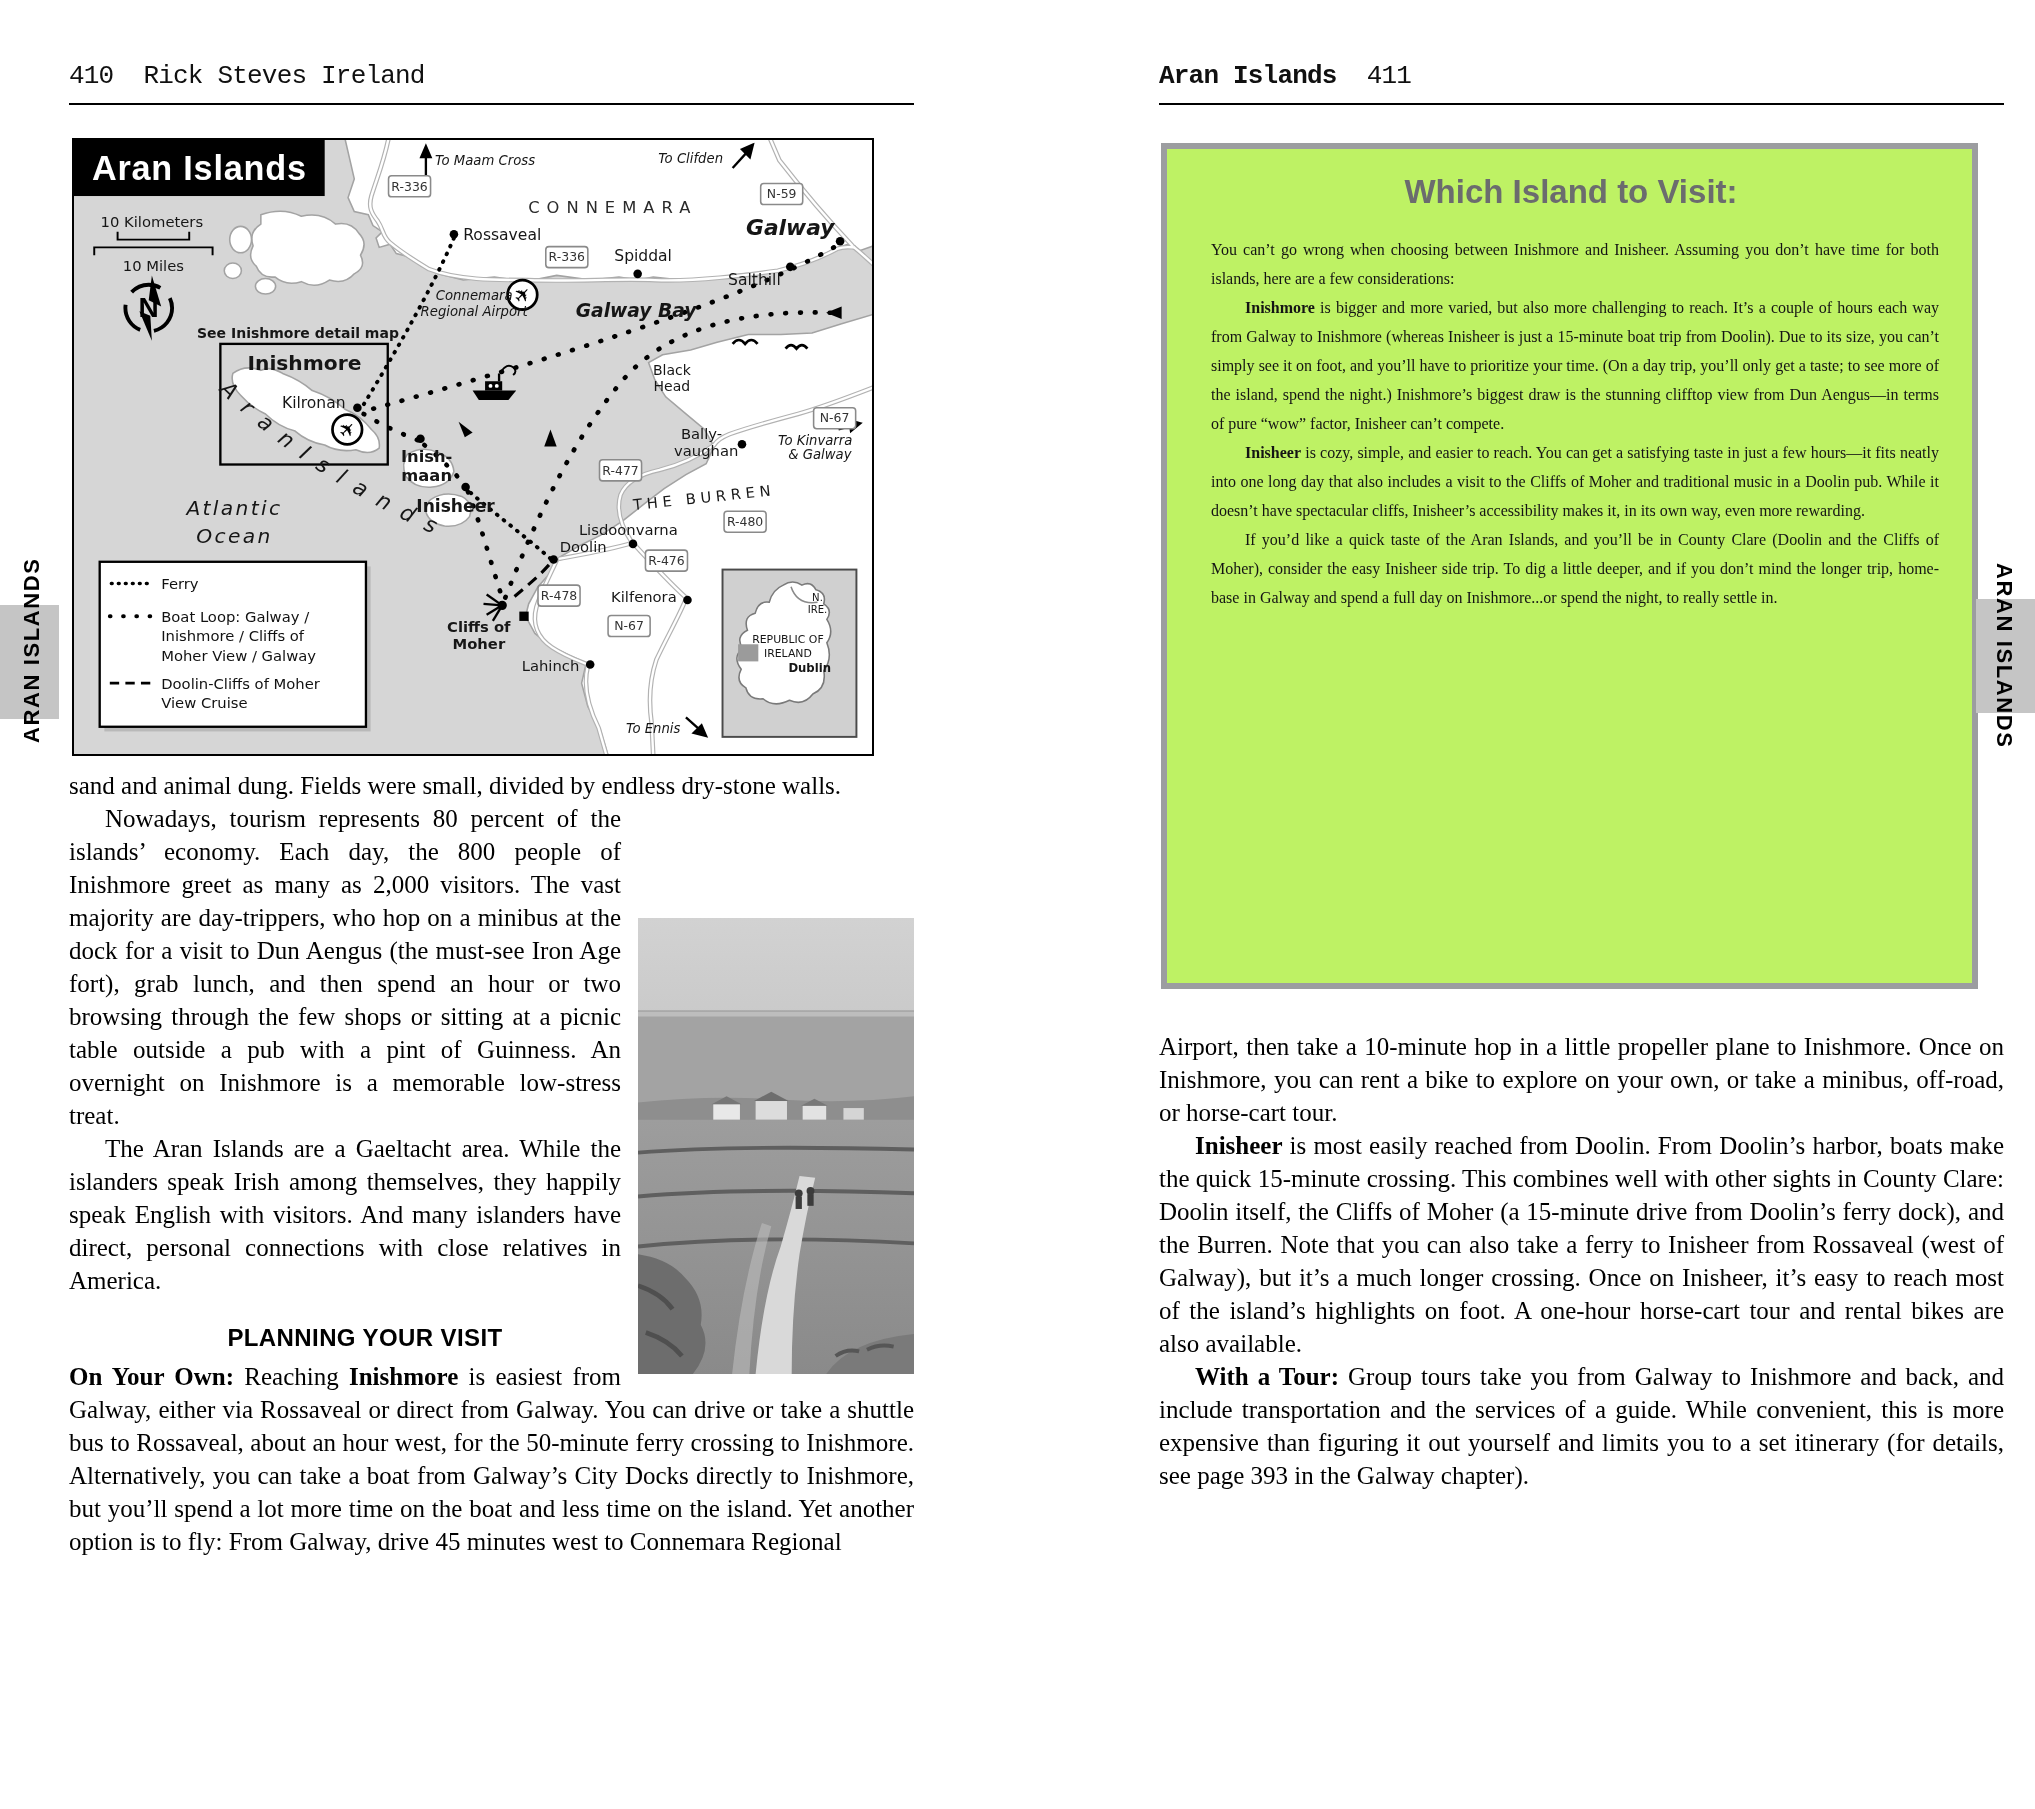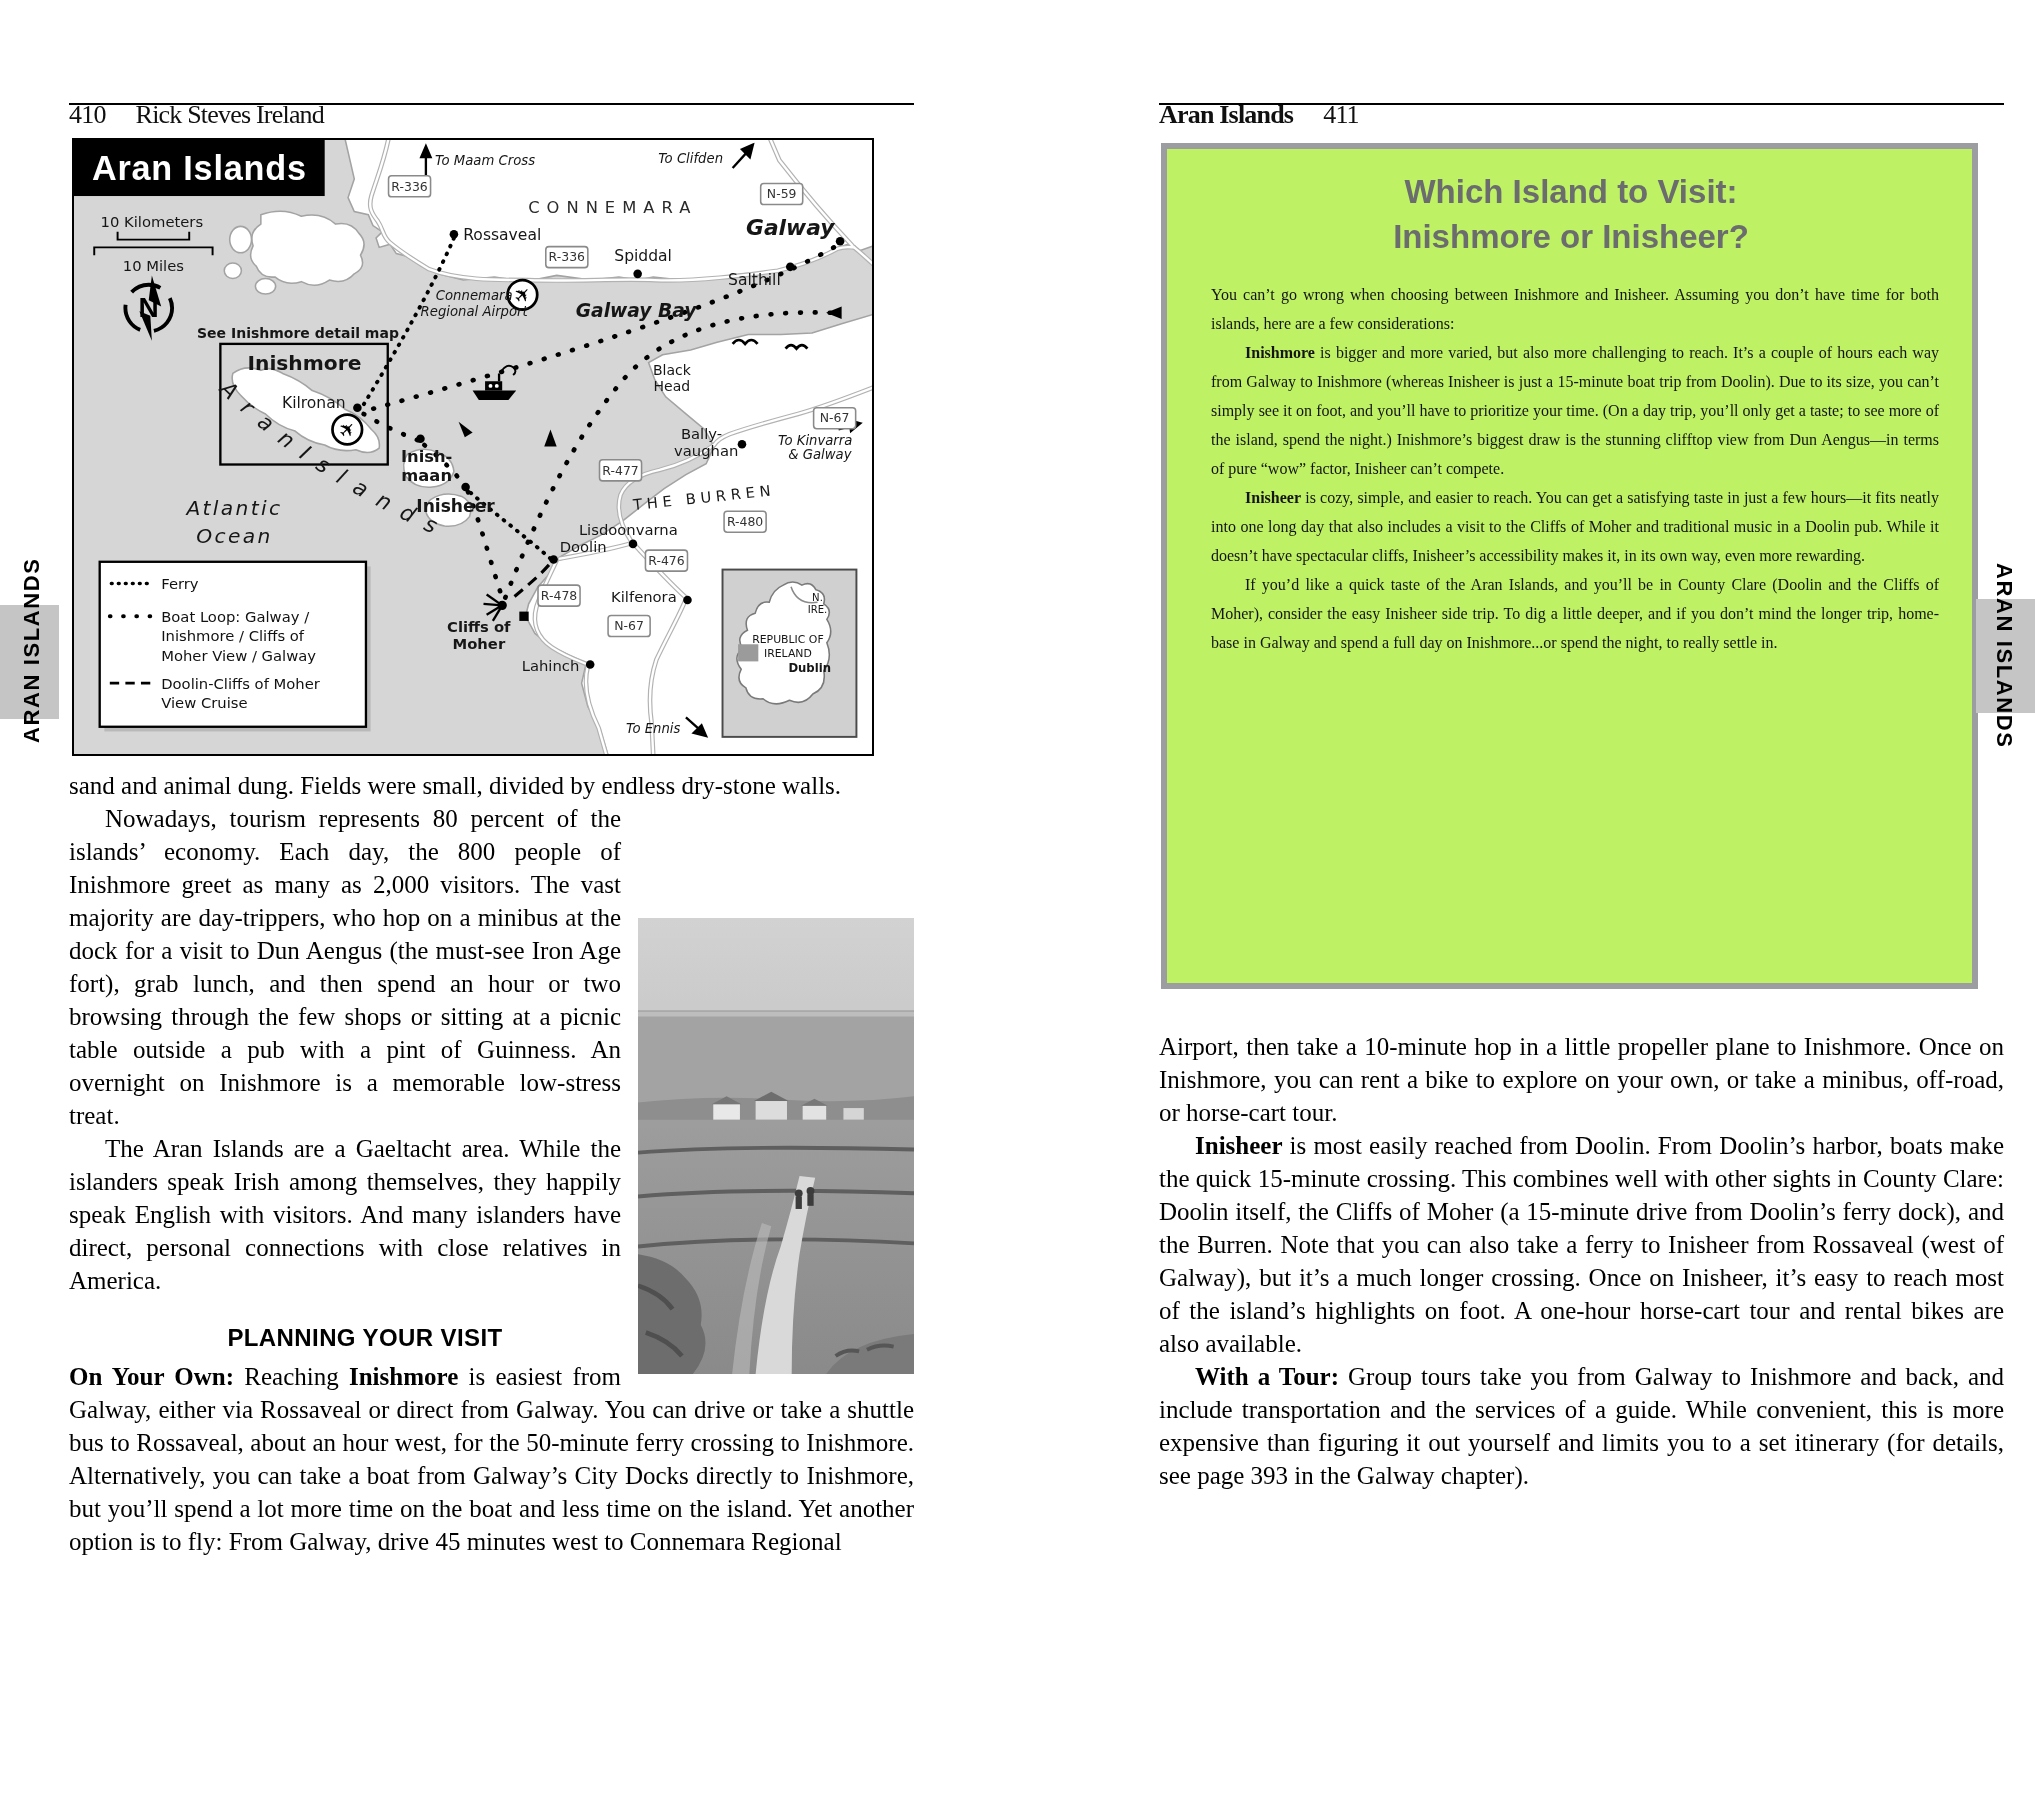--- a/index.html
+++ b/index.html
@@ -7,24 +7,23 @@
     width:2035px; height:1809px;
     background:#ffffff;
     position:relative;
     font-family:"Liberation Serif", serif;
     color:#000;
     overflow:hidden;
   }
   
   .runhead {
     position:absolute; top:61px; width:845px;
-    font-family:Liberation Serif, serif;
+    font-family:Liberation Mono, monospace;
     font-size:26px; letter-spacing:-0.8px; color:#101010;
     white-space:nowrap;
-    margin-top:39px;
   }
   .runhead .pagenum { font-weight:normal; }
   .runhead .sep { display:inline-block; width:30px; }
   .head-rule { position:absolute; top:103px; height:2.3px; background:#000; width:845px; }
 
   
   .map-box {
     position:absolute; left:72px; top:138px; width:802px; height:618px;
     border:2.3px solid #000; box-sizing:border-box; background:#d6d6d6;
   }
@@ -407,21 +406,20 @@
     <p class="ind">Nowadays, tourism represents 80 percent of the islands’ economy. Each day, the 800 people of Inishmore greet as many as 2,000 visitors. The vast majority are day-trippers, who hop on a minibus at the dock for a visit to Dun Aengus (the must-see Iron Age fort), grab lunch, and then spend an hour or two browsing through the few shops or sitting at a picnic table outside a pub with a pint of Guinness. An overnight on Inishmore is a memorable low-stress treat.</p>
     <p class="ind">The Aran Islands are a Gaeltacht area. While the islanders speak Irish among themselves, they happily speak English with visitors. And many islanders have direct, personal connections with close relatives in America.</p>
     <h2 class="plan-head">PLANNING YOUR VISIT</h2>
     <p><b class="lead">On Your Own:</b><span> Reaching </span><b>Inishmore</b><span> is easiest from Galway, either via Rossaveal or direct from Galway. You can drive or take a shuttle bus to Rossaveal, about an hour west, for the 50-minute ferry crossing to Inishmore. Alternatively, you can take a boat from Galway’s City Docks directly to Inishmore, but you’ll spend a lot more time on the boat and less time on the island. Yet another option is to fly: From Galway, drive 45 minutes west to Connemara Regional</span></p>
   </div>
 </div>
 
 <div class="sidebar">
   <div class="sidebar-title">
     <div>Which Island to Visit:</div>
-    <div>Inishmore or Inisheer?</div>
   </div>
   <p>You can’t go wrong when choosing between Inishmore and Inisheer. Assuming you don’t have time for both islands, here are a few considerations:</p>
   <p class="ind2"><b>Inishmore</b><span> is bigger and more varied, but also more challenging to reach. It’s a couple of hours each way from Galway to Inishmore (whereas Inisheer is just a 15-minute boat trip from Doolin). Due to its size, you can’t simply see it on foot, and you’ll have to prioritize your time. (On a day trip, you’ll only get a taste; to see more of the island, spend the night.) Inishmore’s biggest draw is the stunning clifftop view from Dun Aengus—in terms of pure “wow” factor, Inisheer can’t compete.</span></p>
   <p class="ind2"><b>Inisheer</b><span> is cozy, simple, and easier to reach. You can get a satisfying taste in just a few hours—it fits neatly into one long day that also includes a visit to the Cliffs of Moher and traditional music in a Doolin pub. While it doesn’t have spectacular cliffs, Inisheer’s accessibility makes it, in its own way, even more rewarding.</span></p>
   <p class="ind2">If you’d like a quick taste of the Aran Islands, and you’ll be in County Clare (Doolin and the Cliffs of Moher), consider the easy Inisheer side trip. To dig a little deeper, and if you don’t mind the longer trip, home-base in Galway and spend a full day on Inishmore...or spend the night, to really settle in.</p>
 </div>
 
 <div class="body-right">
   <p>Airport, then take a 10-minute hop in a little propeller plane to Inishmore. Once on Inishmore, you can rent a bike to explore on your own, or take a minibus, off-road, or horse-cart tour.</p>
   <p class="ind"><b>Inisheer</b><span> is most easily reached from Doolin. From Doolin’s harbor, boats make the quick 15-minute crossing. This combines well with other sights in County Clare: Doolin itself, the Cliffs of Moher (a 15-minute drive from Doolin’s ferry dock), and the Burren. Note that you can also take a ferry to Inisheer from Rossaveal (west of Galway), but it’s a much longer crossing. Once on Inisheer, it’s easy to reach most of the island’s highlights on foot. A one-hour horse-cart tour and rental bikes are also available.</span></p>

